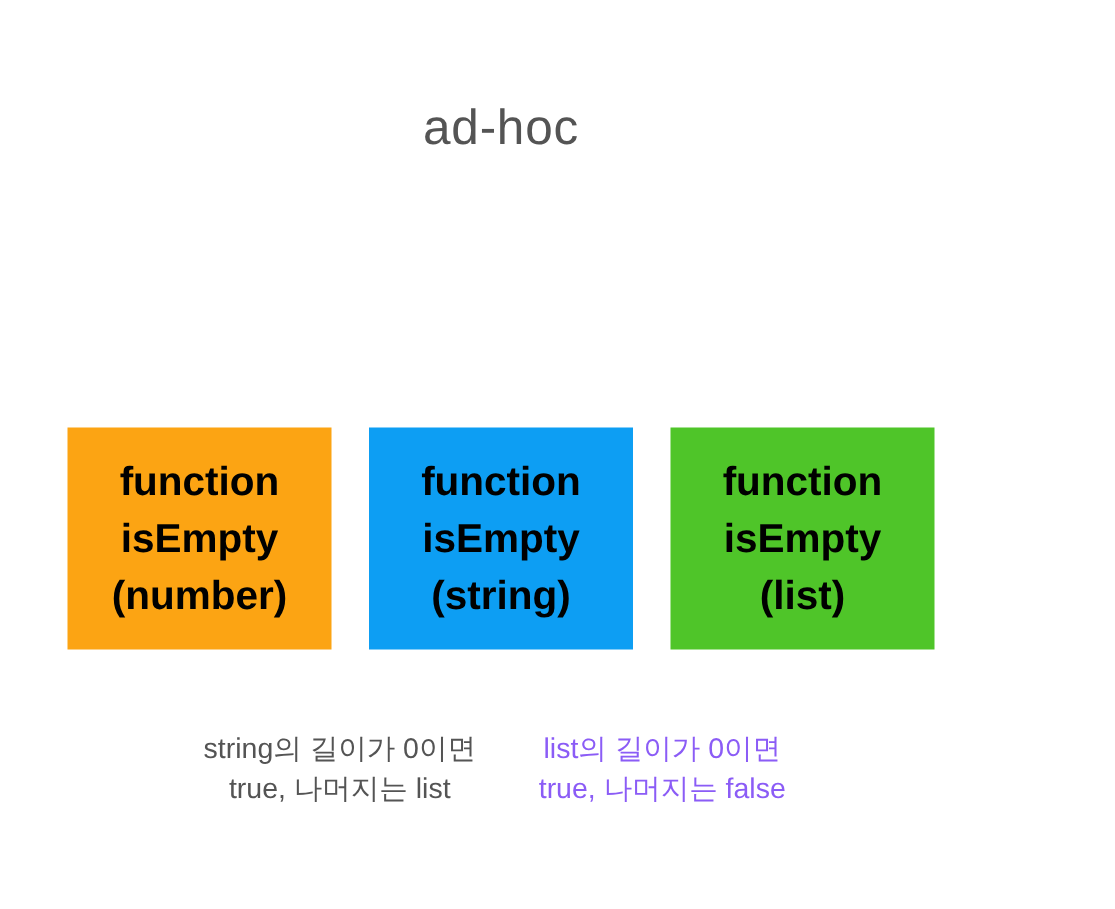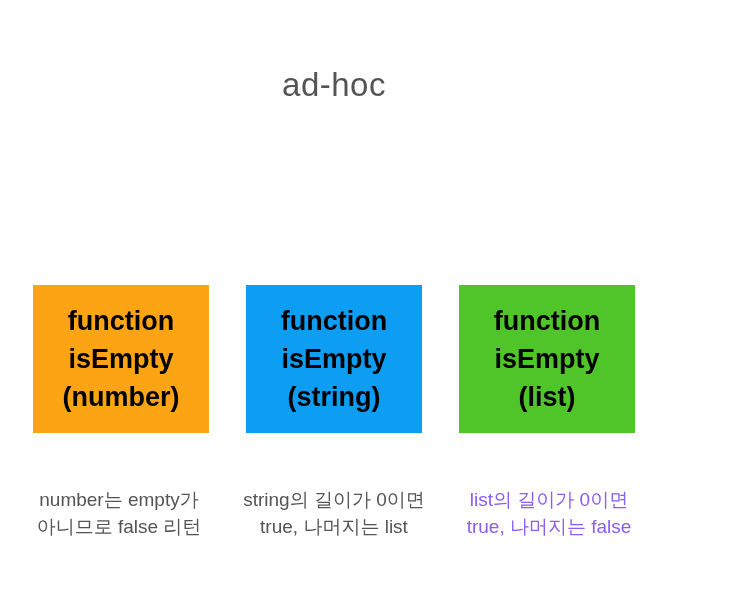--- a/index.html
+++ b/index.html
@@ -21,21 +21,21 @@
     font-size: 33px;
     font-weight: 400;
     letter-spacing: 0.5px;
   }
   .boxes-row {
     position: absolute;
     top: 285px;
     left: 50%;
     transform: translateX(calc(-50% + 10px));
     display: flex;
-    gap: 37px;
+    gap: 25px;
   }
   .box {
     width: 176px;
     height: 148px;
     display: flex;
     align-items: center;
     justify-content: center;
   }
   .box-label {
     font-size: 27px;
@@ -78,21 +78,19 @@
 (string)</span>
     </div>
     <div class="box" style="background-color: rgb(79, 197, 41);">
       <span class="box-label" style="color: rgb(0, 0, 0);">function
 isEmpty
 (list)</span>
     </div>
   </div>
 
   <div class="captions-row">
-    <div class="caption" style="color: rgb(84, 84, 84);">number는 empty가
-아니므로 false 리턴</div>
     <div class="caption" style="color: rgb(84, 84, 84);">string의 길이가 0이면
 true, 나머지는 list</div>
     <div class="caption" style="color: #8b5cf6;">list의 길이가 0이면
 true, 나머지는 false</div>
   </div>
 
 </div>
 
 </body></html>

